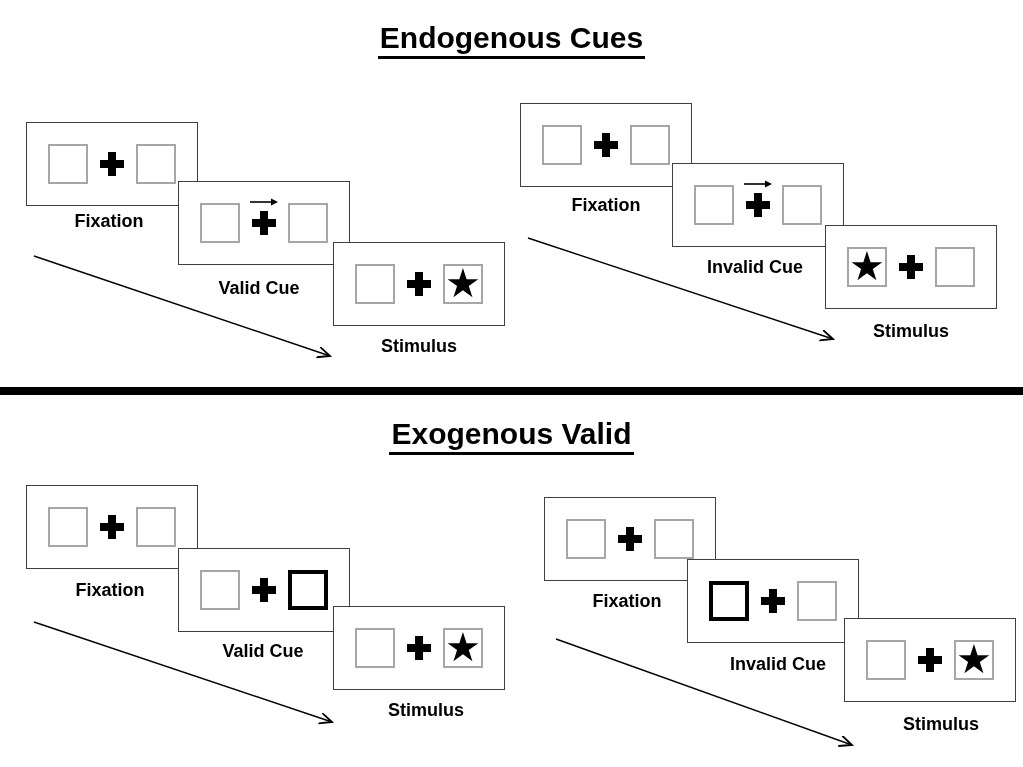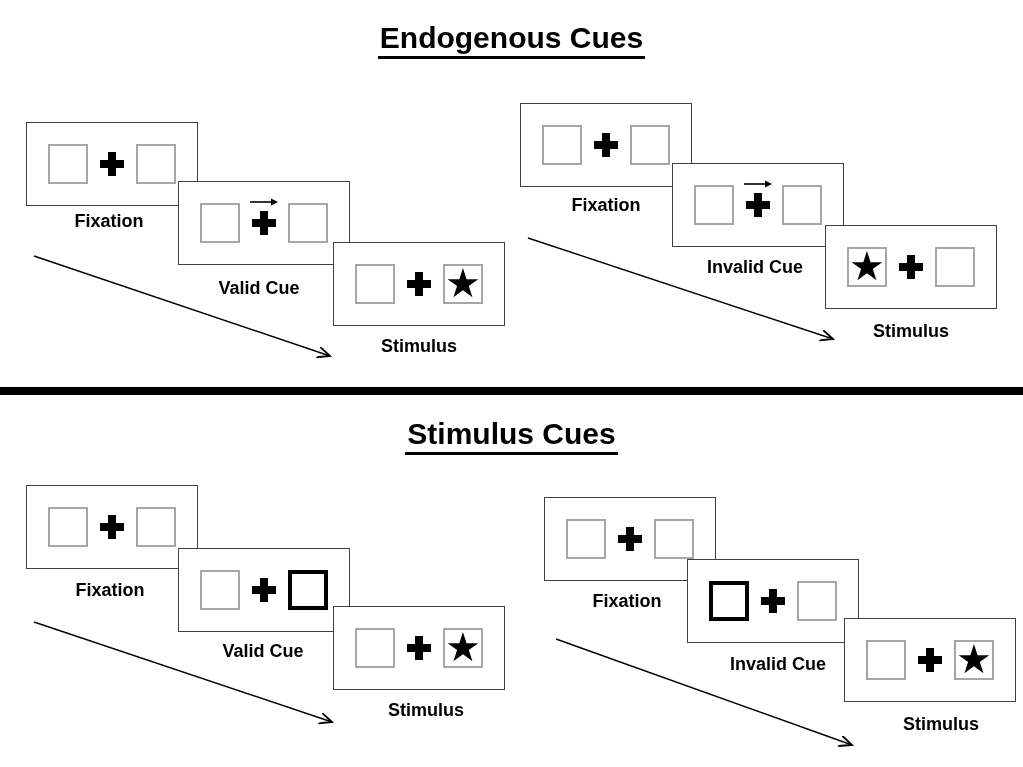--- a/index.html
+++ b/index.html
@@ -62,21 +62,21 @@
     <line x1="34" y1="256" x2="330" y2="356" stroke="#000" stroke-width="1.4" marker-end="url(#ah)"></line>
     <line x1="528" y1="238" x2="833" y2="339" stroke="#000" stroke-width="1.4" marker-end="url(#ah)"></line>
     <line x1="34" y1="622" x2="332" y2="722" stroke="#000" stroke-width="1.4" marker-end="url(#ah)"></line>
     <line x1="556" y1="639" x2="852" y2="745" stroke="#000" stroke-width="1.4" marker-end="url(#ah)"></line>
   </svg>
 
   <div class="section-title" style="top:22px">
     <span class="t">Endogenous Cues</span>
   </div>
   <div class="section-title" style="top:418px">
-    <span class="t">Stimulus Cues</span>
+    <span class="t">Exogenous Valid</span>
   </div>
 
   <div class="divider"></div>
 
   <div class="panel" style="left:26px;top:122px" data-variant="plain">
     <div class="sq left"></div>
     <div class="plus"></div>
     <div class="sq right"></div>
 
   </div>

